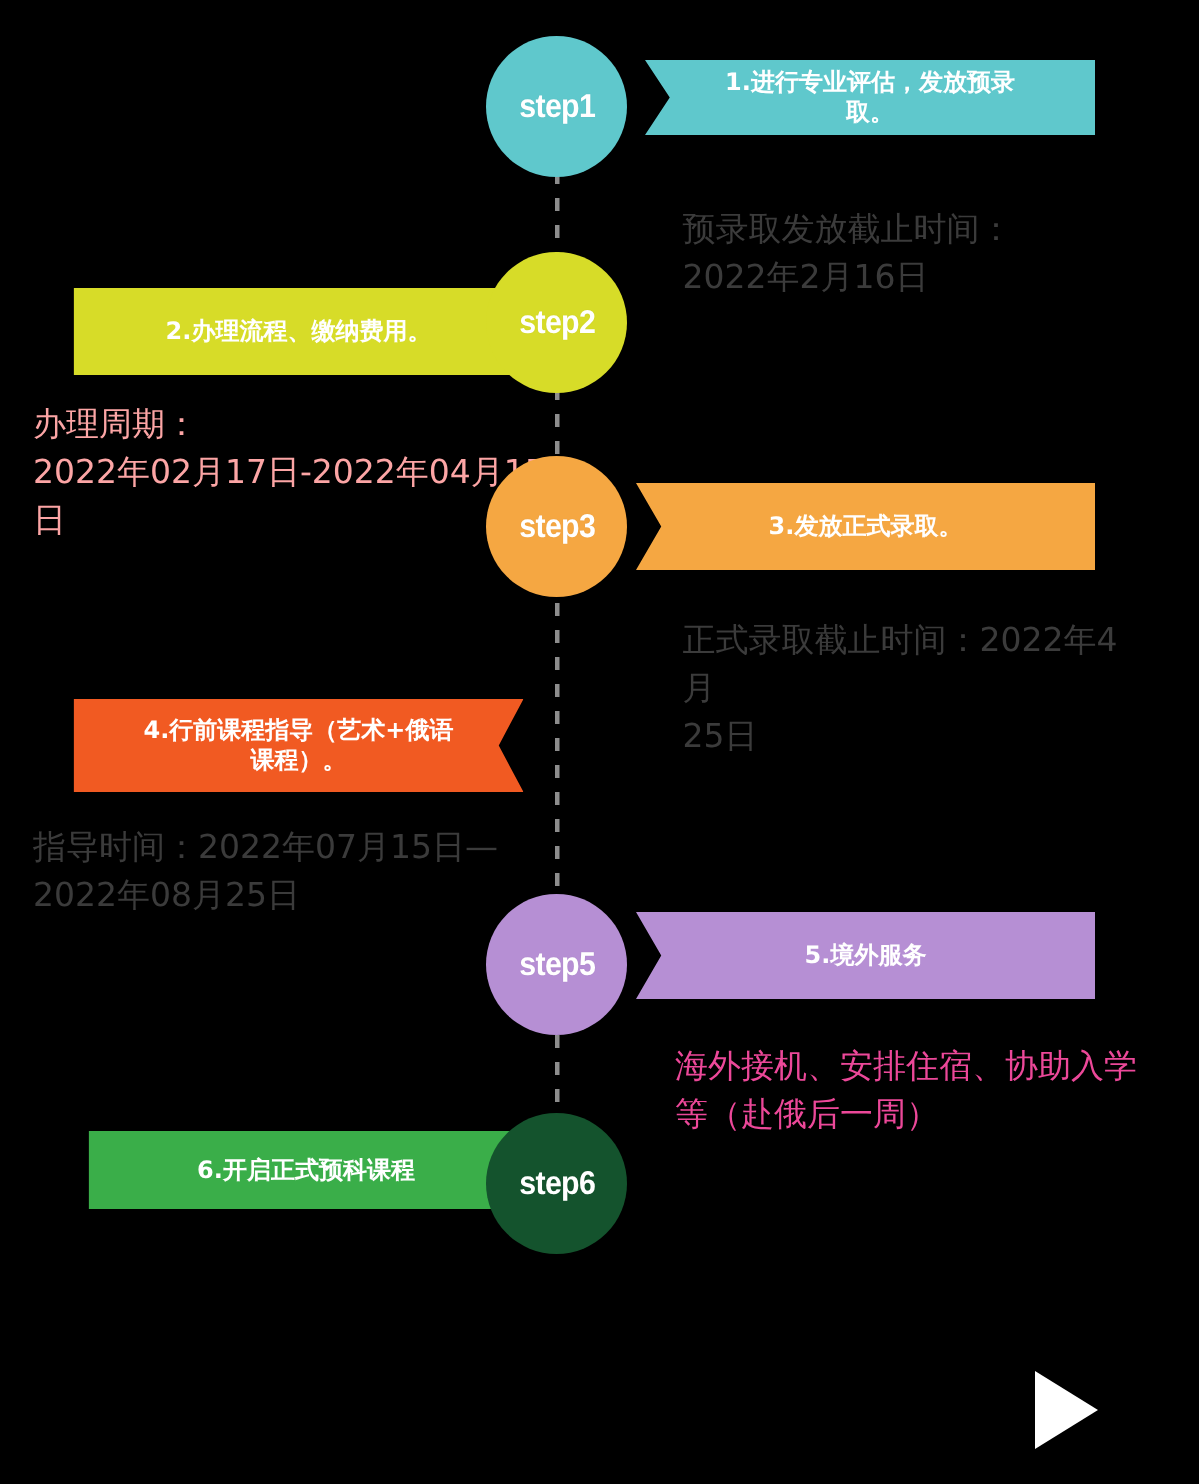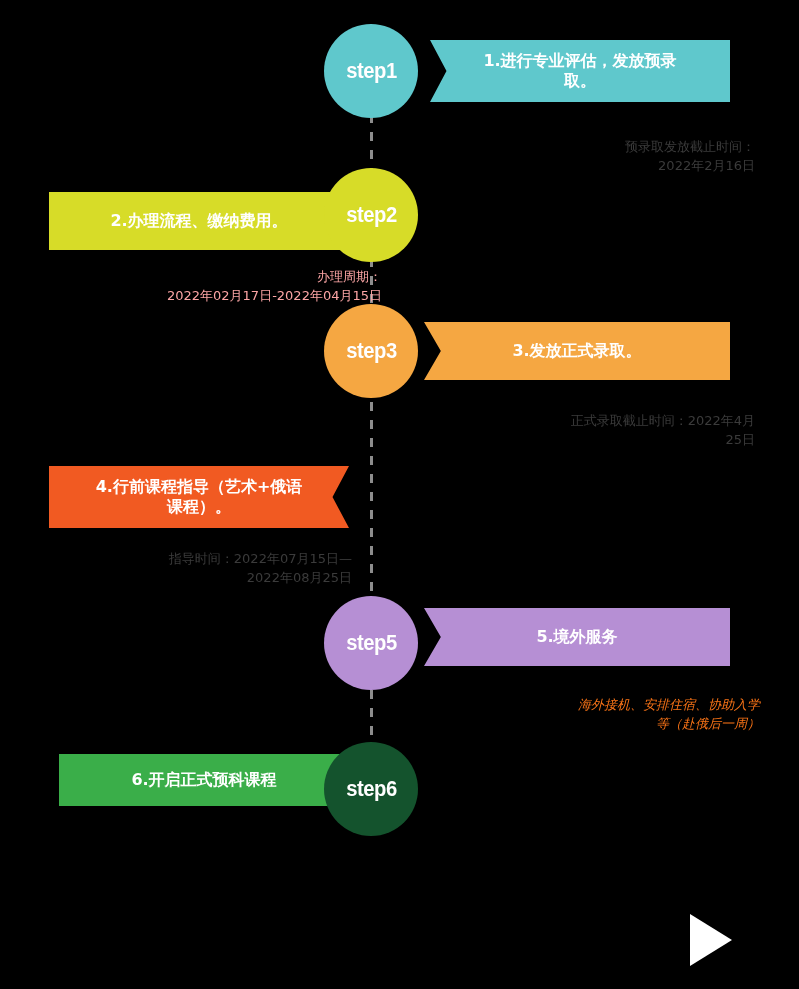--- a/index.html
+++ b/index.html
@@ -76,46 +76,45 @@
       100% 100%,
       0% 100%
     );
     margin-left:29px;
   }
 
   
   .caption {
     position:absolute;
     color:#3b3b3b;
-    font-size:13px;
+    font-size:22px;
     line-height:1.45;
     font-family:"DejaVu Sans","Liberation Sans",sans-serif;
     z-index:2;
     white-space:pre-line;
-    text-align:right;
   }
 
   
   .corner-triangle {
     position:absolute;
     width:0;height:0;
     border-top:26px solid transparent;
     border-bottom:26px solid transparent;
     border-right:42px solid #ffffff;
     z-index:6;
   }
 </style>
 </head>
 <body>
 
 <div id="stage" style="background: rgb(0, 0, 0);">
 
   <div class="spine"></div>
 
-  <div class="banner right" style="left: 430px; top: 40px; width: 300px; height: 62px; background: rgb(95, 200, 204);">
+  <div class="banner right" style="left: 430px; top: 40px; width: 300px; height: 50px; background: rgb(95, 200, 204);">
     <span class="inner">1.进行专业评估，发放预录取。</span>
   </div>
   <div class="circle" style="left: 324px; top: 24px; background: rgb(95, 200, 204);">
     <span class="clabel">step1</span>
   </div>
   <div class="caption" style="left: 455px; top: 138px; width: 300px; color: rgb(59, 59, 59);">预录取发放截止时间：
 2022年2月16日</div>
 
   <div class="banner left" style="left: 20px; top: 192px; width: 300px; height: 58px; background: rgb(215, 220, 40);">
     <span class="inner">2.办理流程、缴纳费用。</span>
@@ -140,21 +139,21 @@
   </div>
   <div class="caption" style="left: 22px; top: 550px; width: 330px; color: rgb(59, 59, 59);">指导时间：2022年07月15日—
 2022年08月25日</div>
 
   <div class="banner right" style="left: 424px; top: 608px; width: 306px; height: 58px; background: rgb(182, 143, 212);">
     <span class="inner">5.境外服务</span>
   </div>
   <div class="circle" style="left: 324px; top: 596px; background: rgb(182, 143, 212);">
     <span class="clabel">step5</span>
   </div>
-  <div class="caption" style="left: 450px; top: 696px; width: 310px; color: #f97316; font-style: italic;">海外接机、安排住宿、协助入学
+  <div class="caption" style="left: 450px; top: 696px; width: 310px; color: #ec4899;">海外接机、安排住宿、协助入学
 等（赴俄后一周）</div>
 
   <div class="banner left" style="left: 30px; top: 754px; width: 290px; height: 52px; background: rgb(58, 174, 73);">
     <span class="inner">6.开启正式预科课程</span>
   </div>
   <div class="circle" style="left: 324px; top: 742px; background: #14532d;">
     <span class="clabel">step6</span>
   </div>
 
   <div class="corner-triangle" style="left: 690px; top: 914px; transform: scaleX(-1); border-right-color: rgb(255, 255, 255);"></div>

